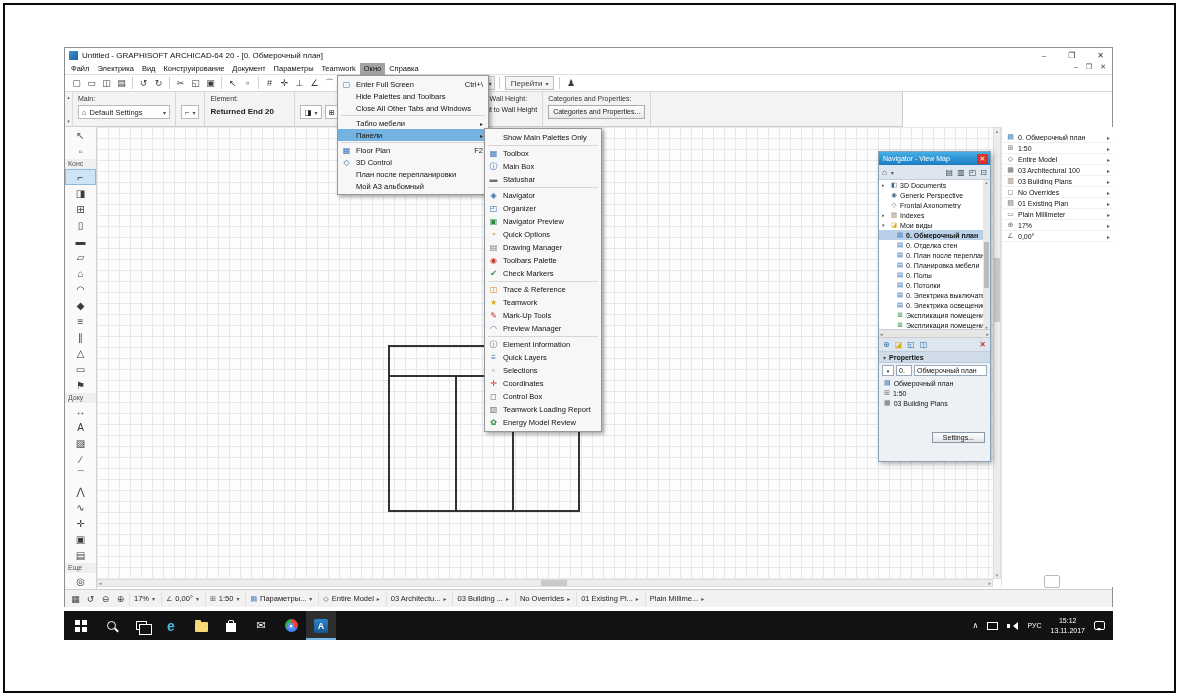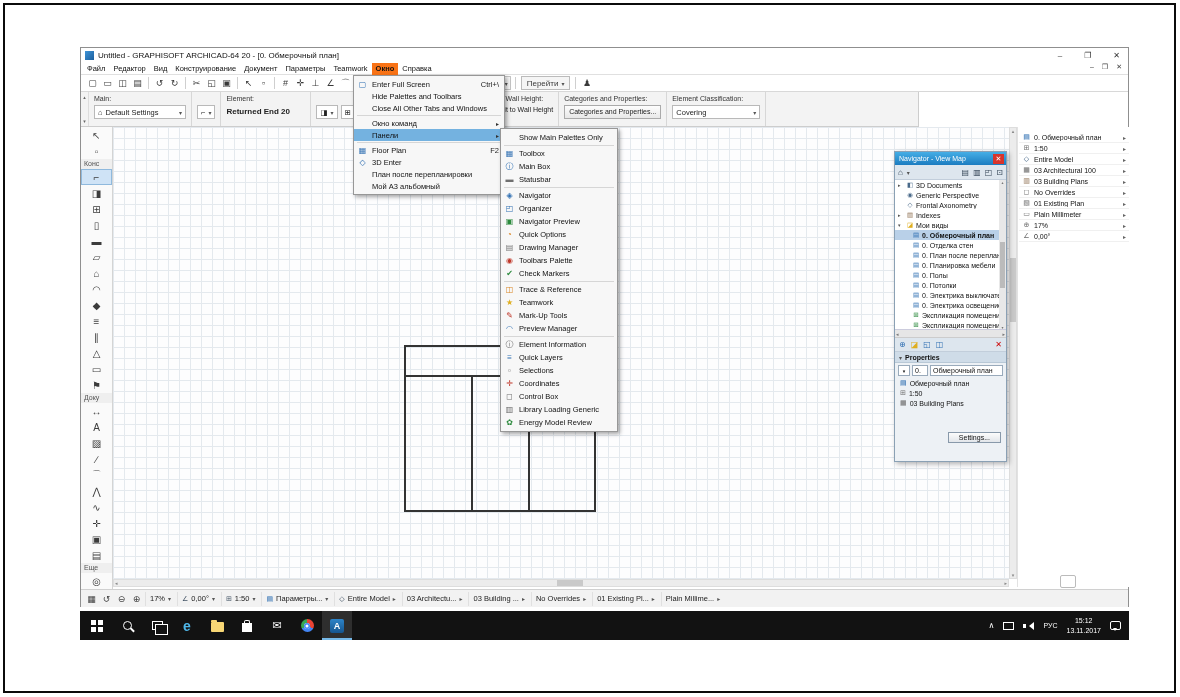--- a/index.html
+++ b/index.html
@@ -1,31 +1,31 @@
 <!DOCTYPE html>
 <html><head>
 <meta charset="utf-8">
 <style>
   * { box-sizing:border-box; margin:0; padding:0; }
   html,body { width:1180px; height:697px; }
   body { position:relative; background:#fff; font-family:"Liberation Sans","DejaVu Sans",sans-serif; overflow:hidden; color:#111; }
   .frame { position:absolute; left:3px; top:3px; width:1173px; height:690px; border:2px solid #0b0b0b; }
-  .screen { position:absolute; left:80px; top:47px; width:1049px; height:593px; }
+  .screen { position:absolute; left:64px; top:47px; width:1049px; height:593px; }
 
   
   .acwin { position:absolute; left:0; top:0; width:1049px; height:560px; background:#fff; border:1px solid #8f8f8f; }
   .titlebar { position:absolute; left:0; top:0; right:0; height:15px; display:flex; align-items:center; gap:4px; padding:0 8px 0 4px; font-size:8px; }
   .app-icon { width:9px; height:9px; background:linear-gradient(135deg,#3f93d6,#1b5f9e); flex:0 0 auto; }
   .t-title { white-space:nowrap; }
   .win-controls { margin-left:auto; display:flex; gap:22px; font-size:8px; color:#333; }
   .win-controls span { cursor:default; }
 
   .menubar { position:absolute; left:0; top:15px; right:0; height:12px; display:flex; align-items:flex-start; font-size:7.5px; border-bottom:1px solid #e0e0e0; padding-left:2px; }
   .mb-item { padding:0 4px; height:12px; line-height:12px; white-space:nowrap; }
-  .mb-item.active { background:#f97316;font-weight:bold; }
+  .mb-item.active { background:#a3a3a3; }
   .doc-controls { margin-left:auto; display:flex; gap:8px; padding-right:6px; font-size:7px; color:#444; }
 
   .toolbar1 { position:absolute; left:0; top:27px; right:0; height:17px; display:flex; align-items:center; padding:0 4px; border-bottom:1px solid #d8d8d8; color:#3a3a3a; }
   .tb { width:15px; height:14px; text-align:center; line-height:14px; font-size:9px; flex:0 0 auto; }
   .tb-sep { width:1px; height:12px; background:#cfcfcf; margin:0 3px; flex:0 0 auto; }
   .tb-combo { display:flex; align-items:center; border:1px solid #c5c5c5; height:14px; padding:0 2px; margin:0 1px; font-size:8px; gap:2px; background:#f7f7f7; flex:0 0 auto; }
   .caret { font-size:6px; color:#555; }
   .goto-btn { display:flex; align-items:center; gap:3px; border:1px solid #bbb; background:#f5f5f5; height:14px; padding:0 5px; font-size:8px; margin:0 2px; flex:0 0 auto; }
 
   
@@ -163,21 +163,21 @@
       <span class="t-title">Untitled - GRAPHISOFT ARCHICAD-64 20 - [0. Обмерочный план]</span>
       <span class="win-controls">
         <span>–</span>
         <span>❐</span>
         <span>✕</span>
       </span>
     </div>
 
     <div class="menubar">
       <span class="mb-item">Файл</span>
-      <span class="mb-item">Редактор</span>
+      <span class="mb-item">Электрика</span>
       <span class="mb-item">Вид</span>
       <span class="mb-item">Конструирование</span>
       <span class="mb-item">Документ</span>
       <span class="mb-item">Параметры</span>
       <span class="mb-item">Teamwork</span>
       <span class="mb-item active">Окно</span>
       <span class="mb-item">Справка</span>
       <span class="doc-controls">
         <span>–</span>
         <span>❐</span>
@@ -287,27 +287,20 @@
         <div class="ib-label">Fit to Wall Height:</div>
         <div class="ib-row">
           <span class="checkbox">✓</span>
           <span>Fit to Wall Height</span>
         </div>
       </div>
       <div class="ib-group">
         <div class="ib-label">Categories and Properties:</div>
         <div class="ib-btn">Categories and Properties...</div>
       </div>
-      <div class="ib-group">
-        <div class="ib-label">Element Classification:</div>
-        <div class="ib-field" style="width:88px;">
-          <span style="flex:1;">Covering</span>
-          <span class="caret">▾</span>
-        </div>
-      </div>
     </div>
 
     <div class="toolbox">
       <div class="tool">
           <span>↖</span>
         </div>
       <div class="tool">
           <span>▫</span>
         </div>
       <div class="tool-label">Конс</div>
@@ -597,37 +590,37 @@
         <span class="mi-ic"></span>
         <span class="mi-lbl">Hide Palettes and Toolbars</span>
       </div>
       <div class="mi">
         <span class="mi-ic"></span>
         <span class="mi-lbl">Close All Other Tabs and Windows</span>
       </div>
       <div class="msep"></div>
       <div class="mi">
         <span class="mi-ic"></span>
-        <span class="mi-lbl">Окно команд</span>
+        <span class="mi-lbl">Табло мебели</span>
         <span class="mi-sub">▸</span>
       </div>
       <div class="mi hl">
         <span class="mi-ic"></span>
         <span class="mi-lbl">Панели</span>
         <span class="mi-sub">▸</span>
       </div>
       <div class="msep"></div>
       <div class="mi">
         <span class="mi-ic c-blue">▦</span>
         <span class="mi-lbl">Floor Plan</span>
         <span class="mi-sc">F2</span>
       </div>
       <div class="mi">
         <span class="mi-ic c-blue">◇</span>
-        <span class="mi-lbl">3D Enter</span>
+        <span class="mi-lbl">3D Control</span>
       </div>
       <div class="mi">
         <span class="mi-ic"></span>
         <span class="mi-lbl">План после перепланировки</span>
       </div>
       <div class="mi">
         <span class="mi-ic"></span>
         <span class="mi-lbl">Мой А3 альбомный</span>
       </div>
     </div>
@@ -712,21 +705,21 @@
       <div class="mi">
         <span class="mi-ic c-red">✛</span>
         <span class="mi-lbl">Coordinates</span>
       </div>
       <div class="mi">
         <span class="mi-ic c-gray">◻</span>
         <span class="mi-lbl">Control Box</span>
       </div>
       <div class="mi">
         <span class="mi-ic c-gray">▥</span>
-        <span class="mi-lbl">Library Loading Generic</span>
+        <span class="mi-lbl">Teamwork Loading Report</span>
       </div>
       <div class="mi">
         <span class="mi-ic c-green">✿</span>
         <span class="mi-lbl">Energy Model Review</span>
       </div>
     </div>
 
     <div class="flyout"></div>
 
     <div class="statusbar">

